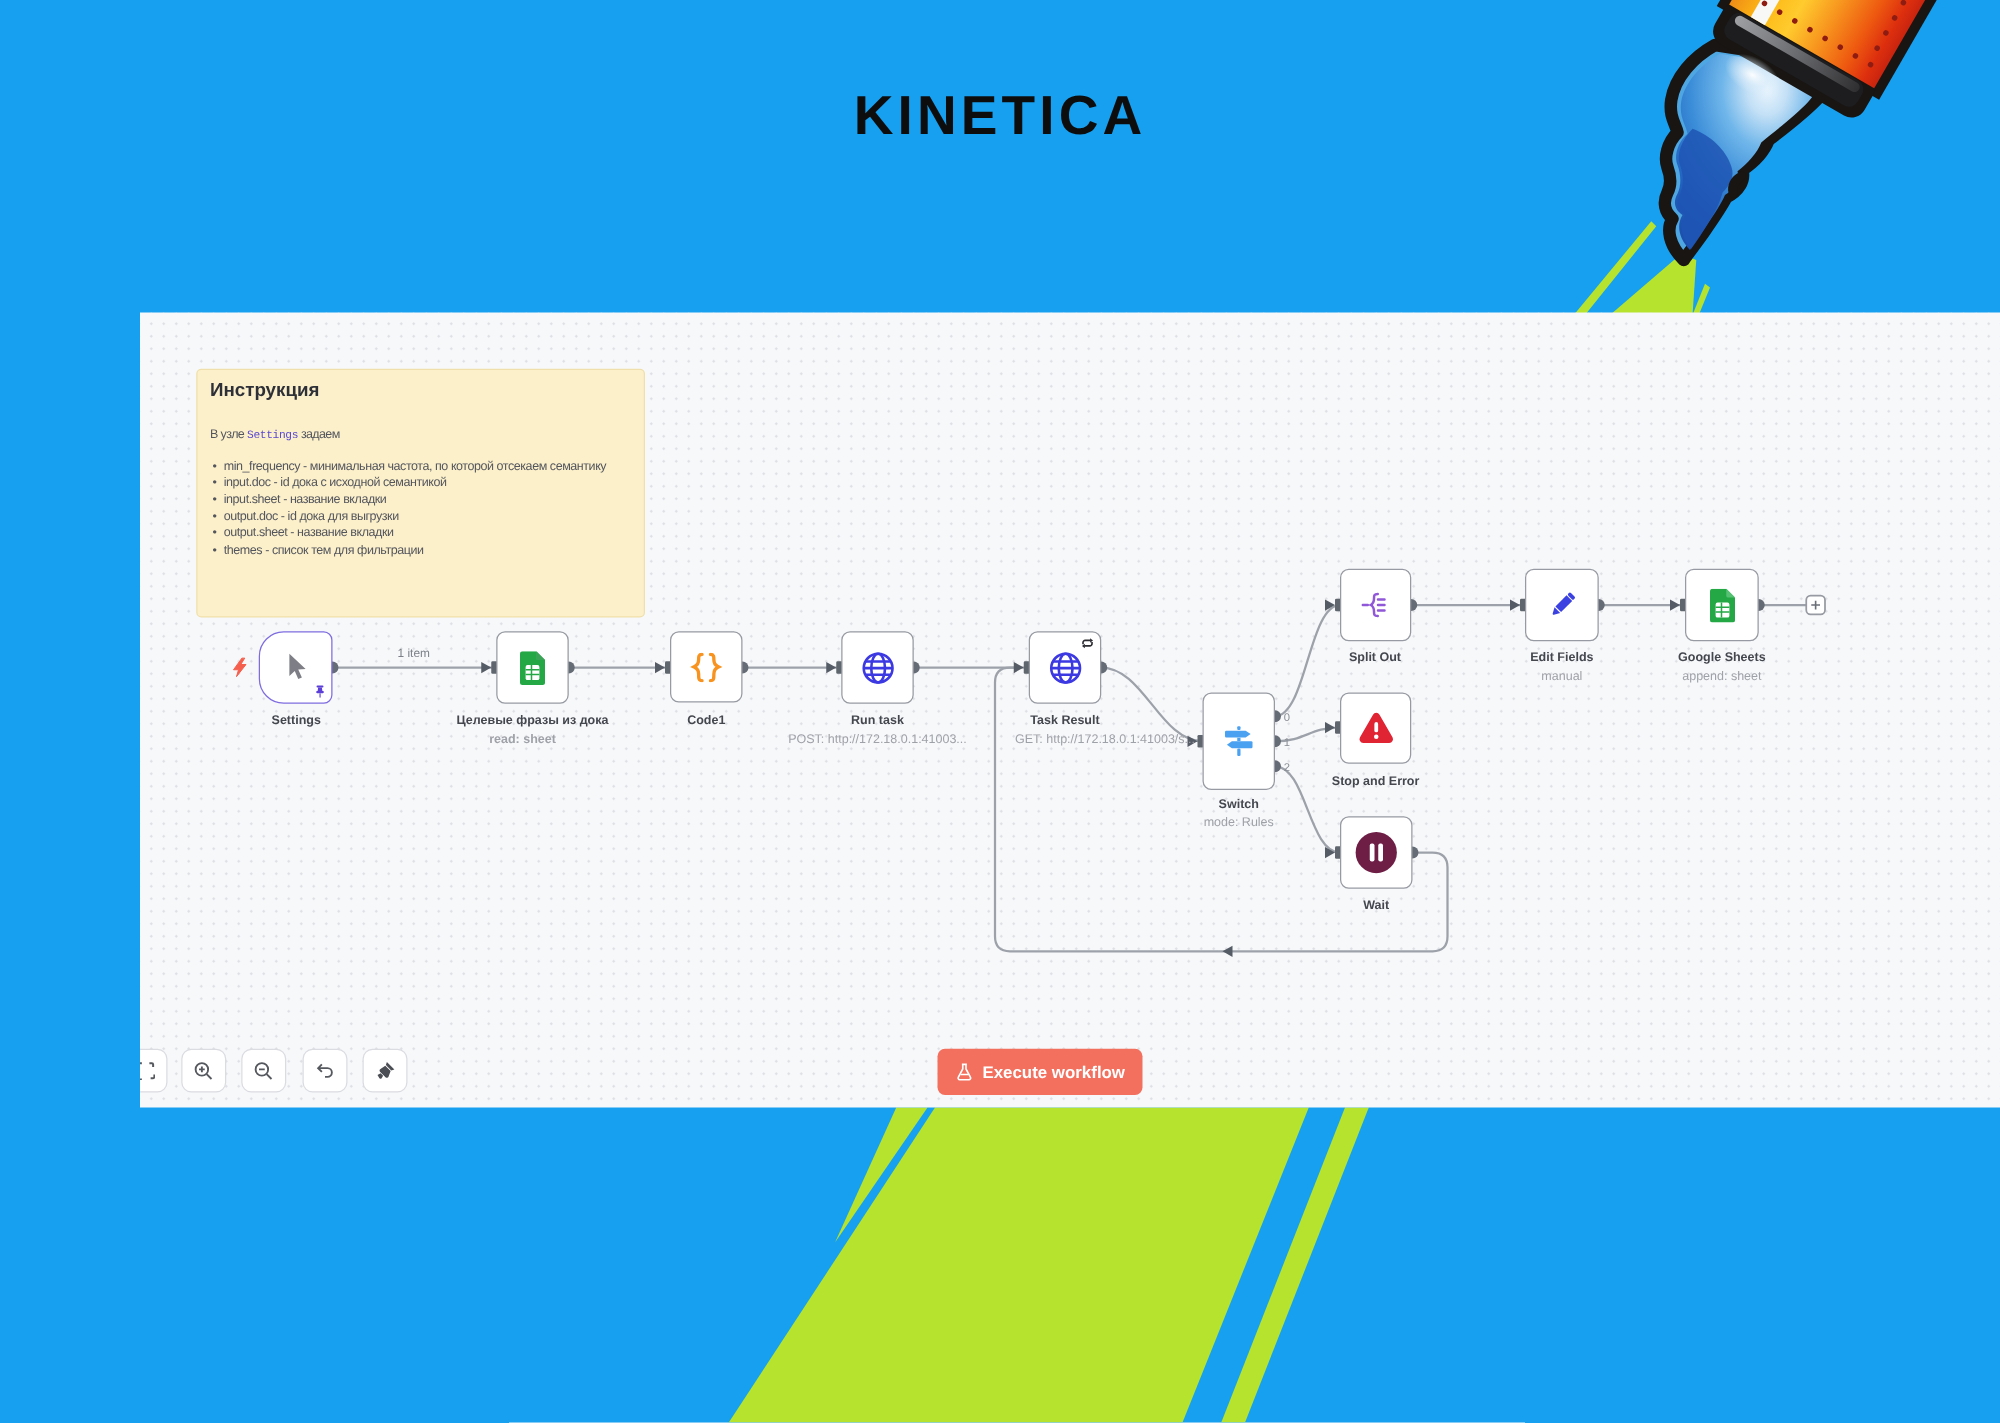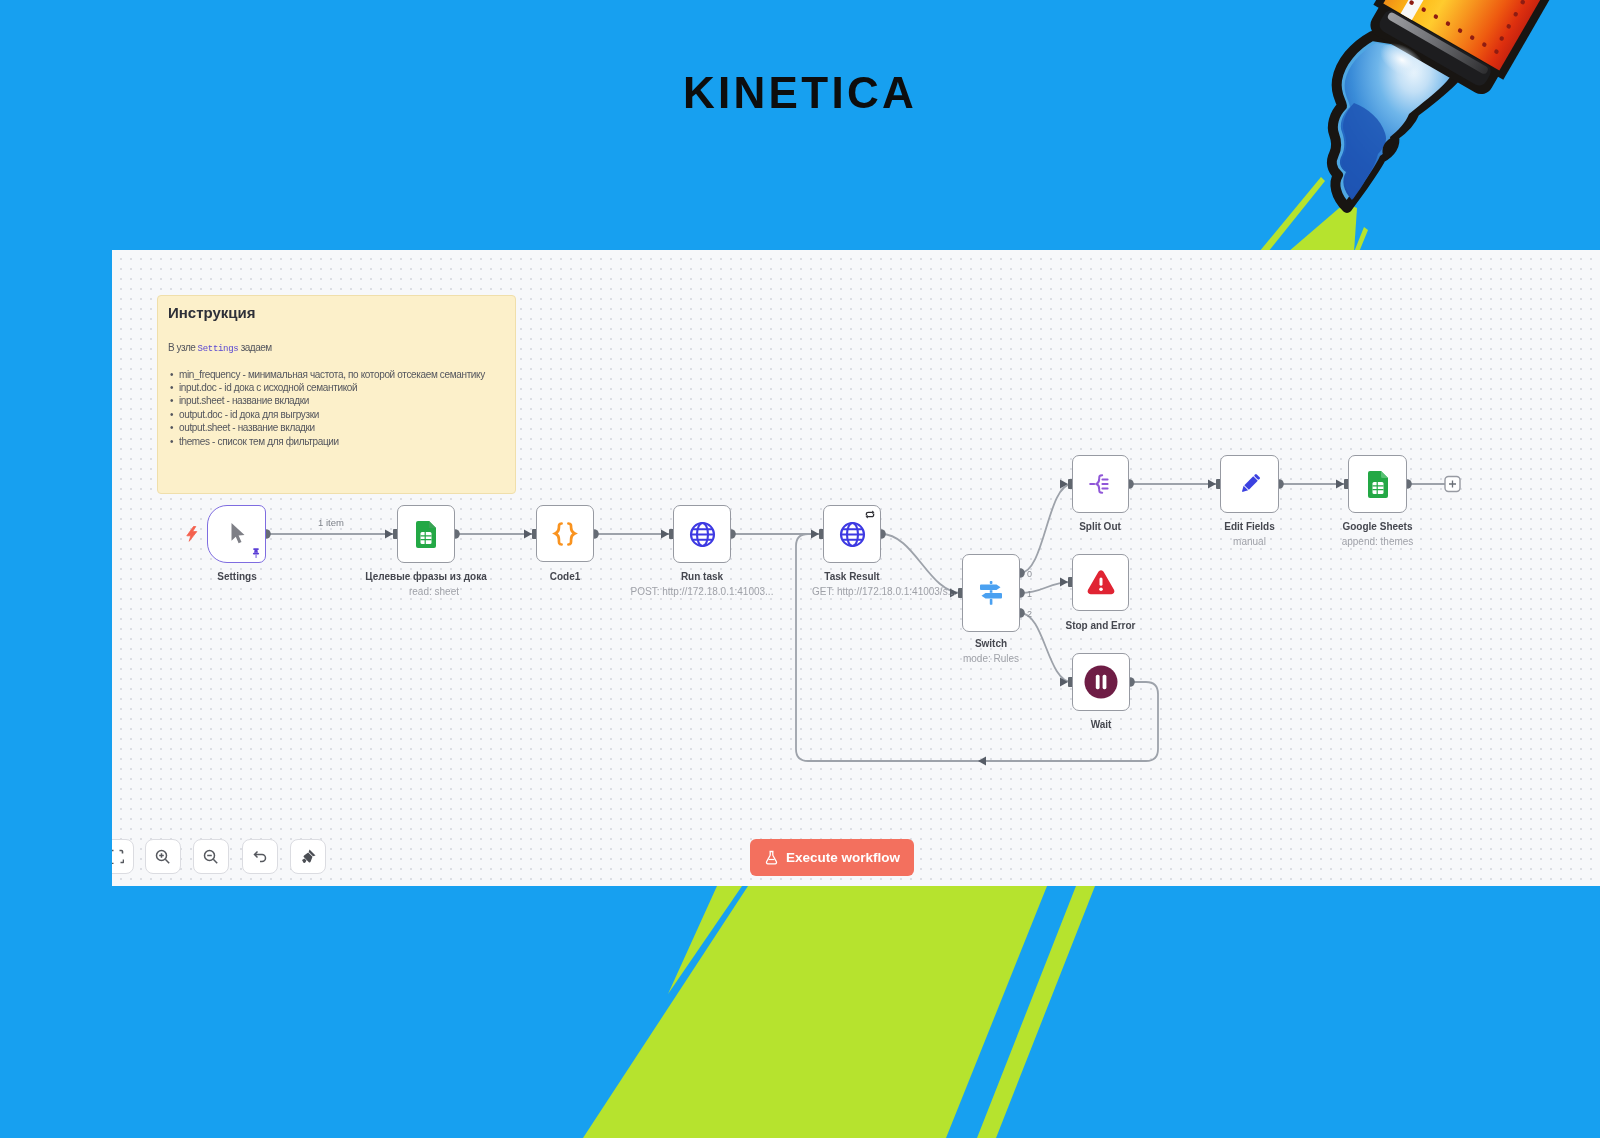--- a/index.html
+++ b/index.html
@@ -294,21 +294,21 @@
       <path d="M13,0 L20,7 H14.5 a1.5,1.5 0 0 1 -1.5,-1.5 Z" fill="#57c173"></path>
       <path d="M13,0 L13,5.5 a1.5,1.5 0 0 0 1.5,1.5 L20,7 Z" fill="#1b7f34" opacity="0.45"></path>
       <rect x="4.5" y="11" width="11" height="12" rx="1.5" fill="#fff"></rect>
       <g stroke="#23a845" stroke-width="1.2">
         <path d="M4.5,14.8 H15.5 M4.5,18.6 H15.5"></path>
         <path d="M9.2,11 V23"></path>
       </g>
     </svg>
   </div>
   <div class="nlabel" style="left:244px;top:321px;width:140px;">Целевые фразы из дока</div>
-  <div class="nsub" style="left:252px;top:336px;width:140px;">read: sheet</div>
+  <div class="nsub" style="left:236px;top:336px;width:140px;font-weight:bold;">read: sheet</div>
 
   <div class="node" style="left:424px;top:255px;width:58px;height:57px;">
     <svg width="28" height="24" viewBox="0 0 28 24">
       <g stroke="#f9931f" stroke-width="2.7" fill="none" stroke-linecap="round">
         <path d="M10.6,1.5 C7.9,1.5 7.9,3.2 7.9,5.8 C7.9,8.6 7.4,9.9 4.7,11.2 L4.1,11.5 L4.7,11.8 C7.4,13.1 7.9,14.4 7.9,17.2 C7.9,20.8 7.9,22.5 10.6,22.5"></path>
         <path d="M17.4,1.5 C20.1,1.5 20.1,3.2 20.1,5.8 C20.1,8.6 20.6,9.9 23.3,11.2 L23.9,11.5 L23.3,11.8 C20.6,13.1 20.1,14.4 20.1,17.2 C20.1,20.8 20.1,22.5 17.4,22.5"></path>
       </g>
     </svg>
   </div>
   <div class="nlabel" style="left:383px;top:321px;width:140px;">Code1</div>
@@ -403,21 +403,21 @@
       <path d="M2,0 H13 L20,7 V25 a2,2 0 0 1 -2,2 H2 a2,2 0 0 1 -2,-2 V2 a2,2 0 0 1 2,-2 Z" fill="#23a845"></path>
       <path d="M13,0 L20,7 H14.5 a1.5,1.5 0 0 1 -1.5,-1.5 Z" fill="#57c173"></path>
       <rect x="4.5" y="11" width="11" height="12" rx="1.5" fill="#fff"></rect>
       <g stroke="#23a845" stroke-width="1.2">
         <path d="M4.5,14.8 H15.5 M4.5,18.6 H15.5"></path>
         <path d="M9.2,11 V23"></path>
       </g>
     </svg>
   </div>
   <div class="nlabel" style="left:1195px;top:271px;width:141px;">Google Sheets</div>
-  <div class="nsub" style="left:1195px;top:286px;width:141px;">append: themes</div>
+  <div class="nsub" style="left:1195px;top:286px;width:141px;">append: sheet</div>
 
   <div class="tbtn" style="left:-14px;">
     <svg width="15" height="15" viewBox="0 0 15 15">
         <g stroke="#55585e" stroke-width="1.6" fill="none">
           <path d="M10.5,1.5 h2 a1,1 0 0 1 1,1 v2 M14.5,10.5 v2 a1,1 0 0 1 -1,1 h-2 M4.5,14.5 h-2 a1,1 0 0 1 -1,-1 v-2 M1.5,4.5 v-2 a1,1 0 0 1 1,-1 h2"></path>
         </g>
       </svg>
   </div>
   <div class="tbtn" style="left:33px;">
     <svg width="16" height="16" viewBox="0 0 16 16">

